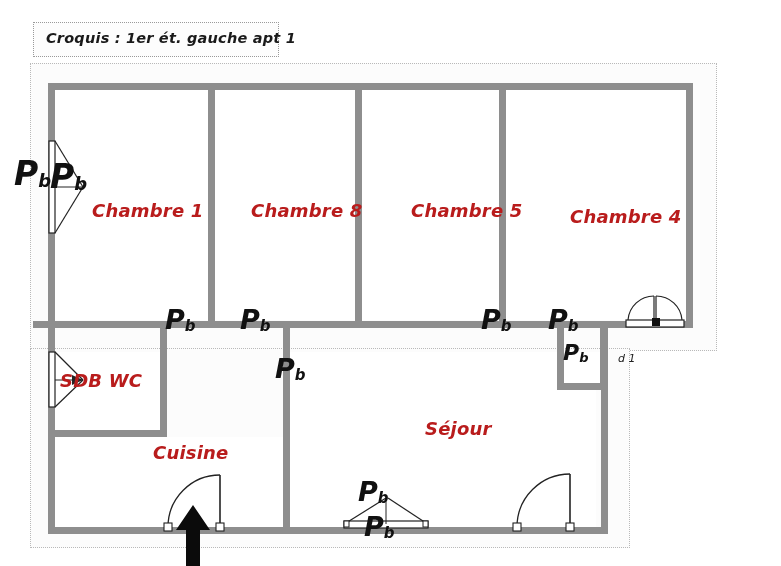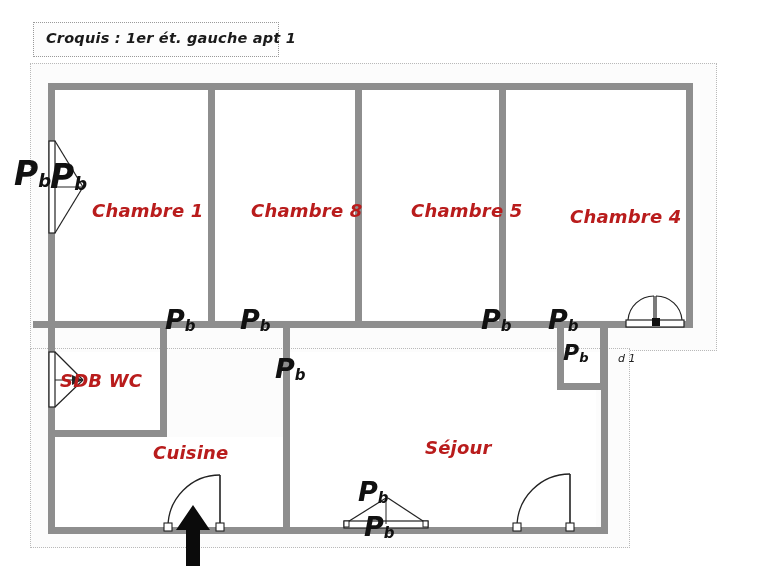--- a/index.html
+++ b/index.html
@@ -208,21 +208,21 @@
       <polygon points="193,505 176,530 186,530 186,566 200,566 200,530 210,530" fill="#0b0b0b"></polygon>
     </g>
   </svg>
 
   <div class="room-label" style="left:92px;  top:200px;">Chambre 1</div>
   <div class="room-label" style="left:251px; top:200px;">Chambre 8</div>
   <div class="room-label" style="left:411px; top:200px;">Chambre 5</div>
   <div class="room-label" style="left:570px; top:200px;margin-top:6px;">Chambre 4</div>
   <div class="room-label" style="left:60px;  top:370px;">SDB WC</div>
   <div class="room-label" style="left:153px; top:442px;">Cuisine</div>
-  <div class="room-label" style="left:425px; top:437px;">Séjour</div>
+  <div class="room-label" style="left:425px; top:418px;">Séjour</div>
   <div class="small-label" style="left:618px; top:352px;">d 1</div>
 
   <div class="pb big" style="left:14px; top:157px;">
     <span class="p">P</span><span class="b">b</span>
   </div>
 
   <div class="pb big" style="left:50px; top:160px;">
     <span class="p">P</span><span class="b">b</span>
   </div>
 

